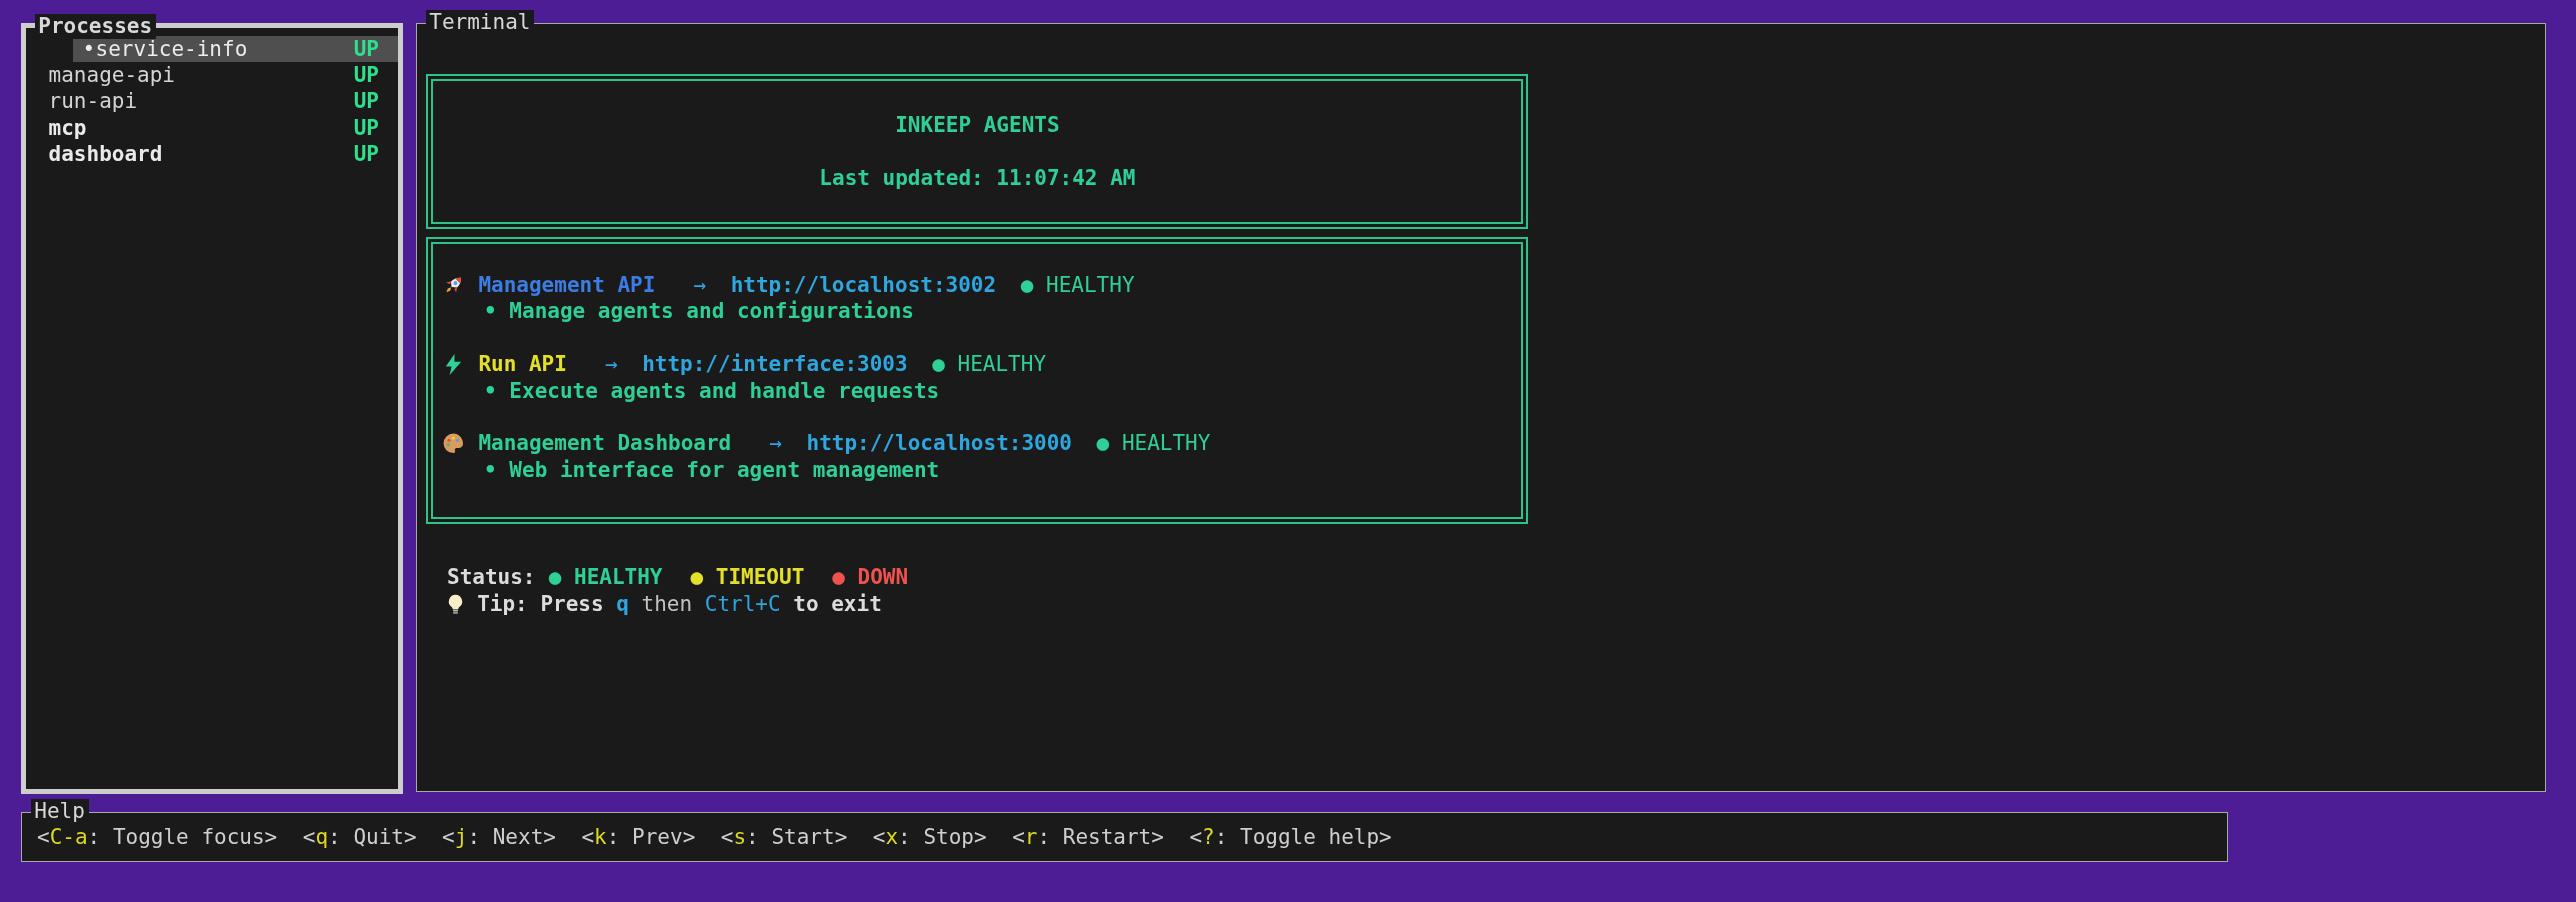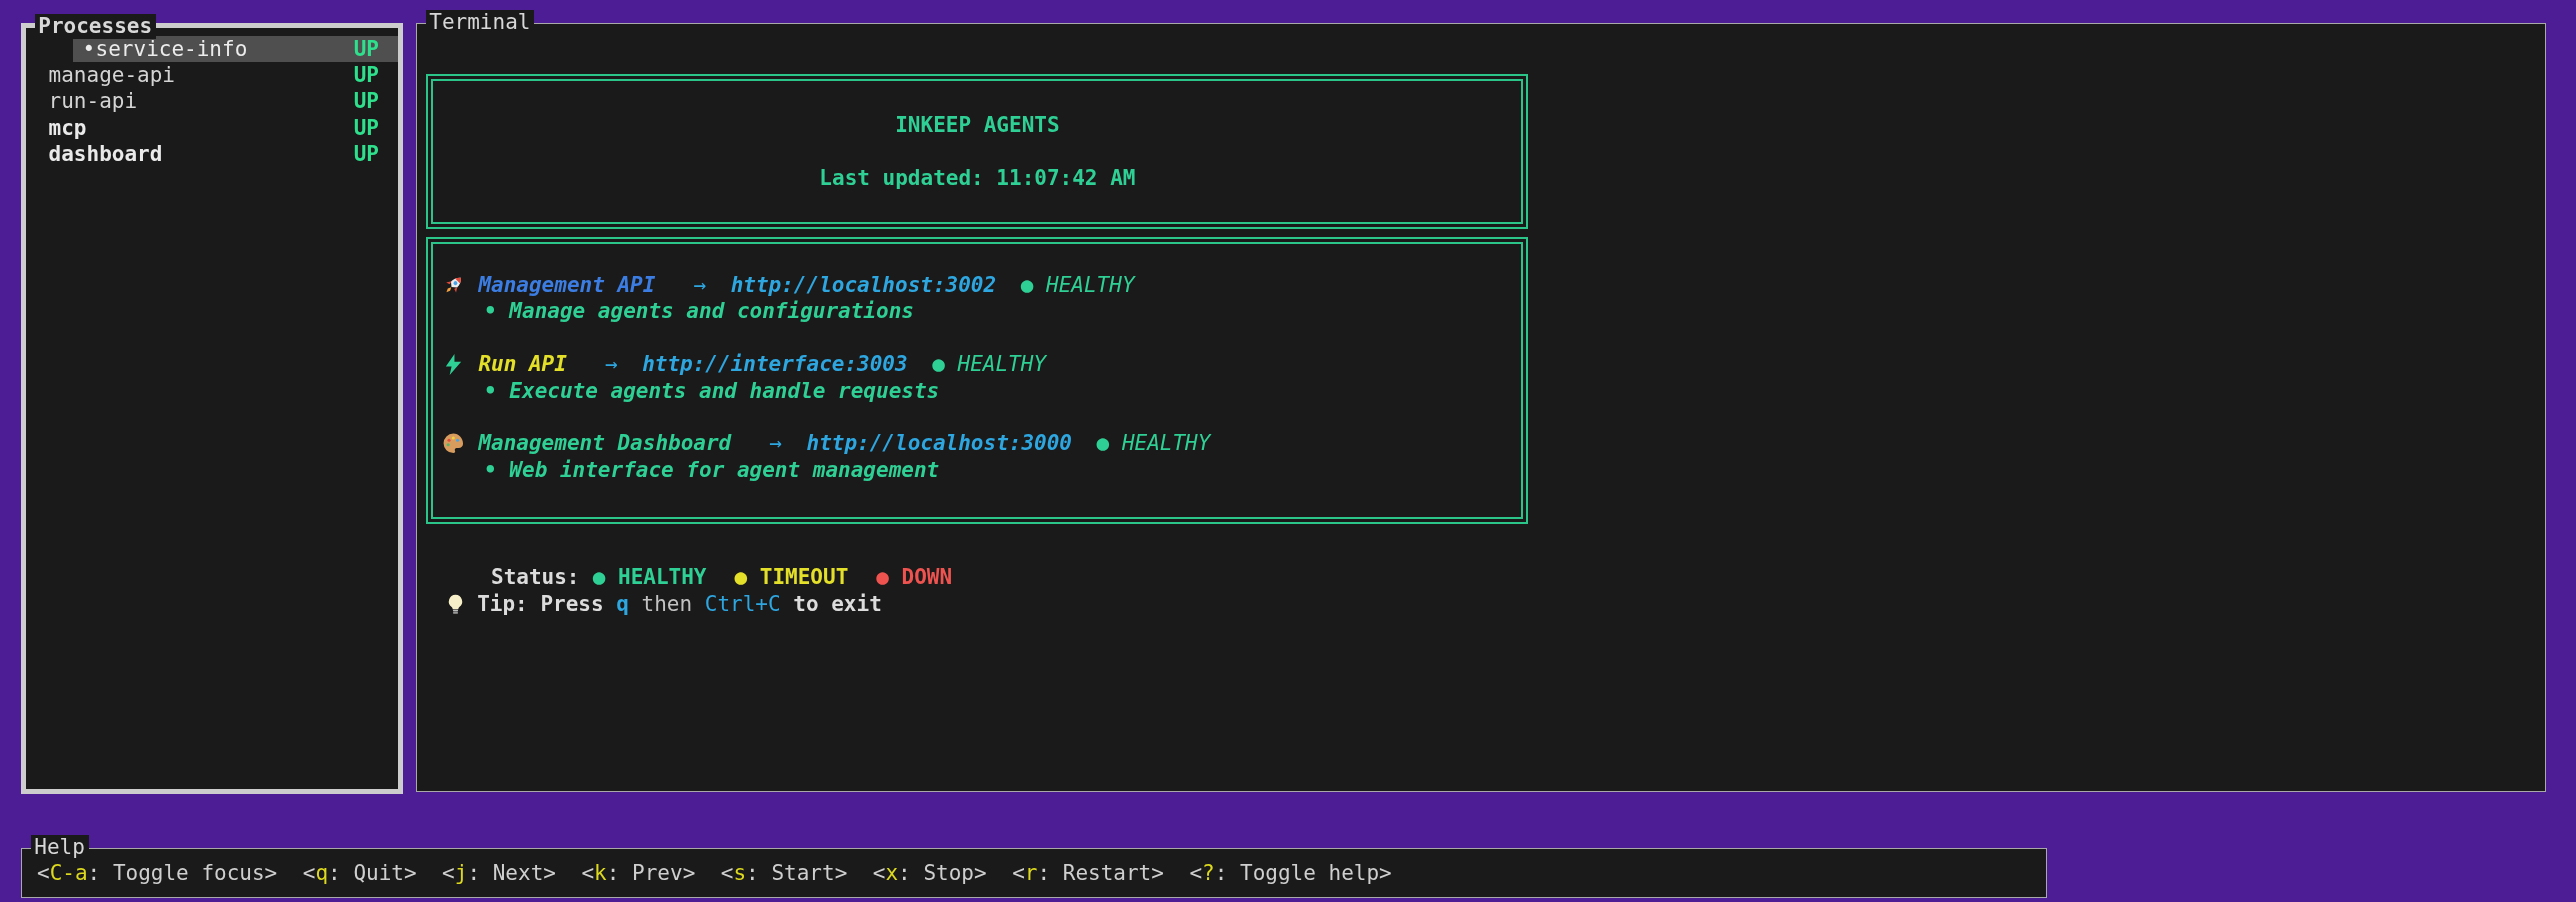--- a/index.html
+++ b/index.html
@@ -31,46 +31,46 @@
 
   
   .terminal-panel { left:416px; top:23px; width:2130px; height:769px; border:1.9px solid #a9a9a9; }
   .gbox { position:absolute; left:9.4px; width:1102px; border:7.6px double #2bc489; }
   .banner-box {
     top:50px; height:155px;
     display:flex; flex-direction:column; align-items:center; justify-content:center; gap:26.4px;
     color:#2fd095; font-weight:bold; text-align:center;
   }
   .services-box { top:213px; height:287px; padding:28px 0 0 5.7px; }
-  .svc { margin-bottom:26.4px;font-style:italic; }
+  .svc { margin-bottom:26.4px; }
   .svc-line { display:flex; align-items:center; height:26.4px; white-space:pre; }
   .icon { width:28px; height:26.4px; display:inline-flex; align-items:center; justify-content:center; margin-right:11.3px; flex:none; }
   .svc-name { font-weight:bold; margin-right:38px; }
   .arrow { color:#2ea6e0; margin-right:24.6px; }
   .url { color:#2ea6e0; font-weight:bold; margin-right:24.6px; }
   .health { color:#2fd095; }
   .svc-desc { padding-left:45px; height:26.4px; color:#2fd095; font-weight:bold; white-space:pre; }
 
-  .legend { position:absolute; left:30px; top:540px; height:26.4px; display:flex; align-items:center; white-space:pre;margin-left:44px; }
+  .legend { position:absolute; left:30px; top:540px; height:26.4px; display:flex; align-items:center; white-space:pre; }
   .legend-label { color:#dcdcdc; font-weight:bold; margin-right:13.2px; }
   .leg { font-weight:bold; }
   .leg + .leg { margin-left:28px; }
   .tipline { position:absolute; left:24.6px; top:567px; height:26.4px; display:flex; align-items:center; white-space:pre; }
   .tipline .icon { margin-right:7.6px; }
 
   .c-green { color:#2fd095; }
   .c-blue { color:#3b7de2; }
   .c-cyan { color:#2ea6e0; }
   .c-yellow { color:#e4e02a; }
   .c-red { color:#ef5350; }
   .c-white-bold { color:#dcdcdc; font-weight:bold; }
   .c-dim { color:#c2c2c2; }
 
   
-  .help-panel { left:21px; top:848px; width:2026px; height:50px; border:1.9px solid #a9a9a9; }
+  .help-panel { left:21px; top:812px; width:2207px; height:50px; border:1.9px solid #a9a9a9; }
   .help-items { height:100%; display:flex; align-items:center; padding-left:15px; color:#cfcfcf; }
   .hitem { white-space:pre; margin-right:25.5px; }
   .hkey { color:#ddd91e; }
 </style>
 </head>
 <body>
 
 <div class="screen">
 
   <section class="panel processes-panel">

